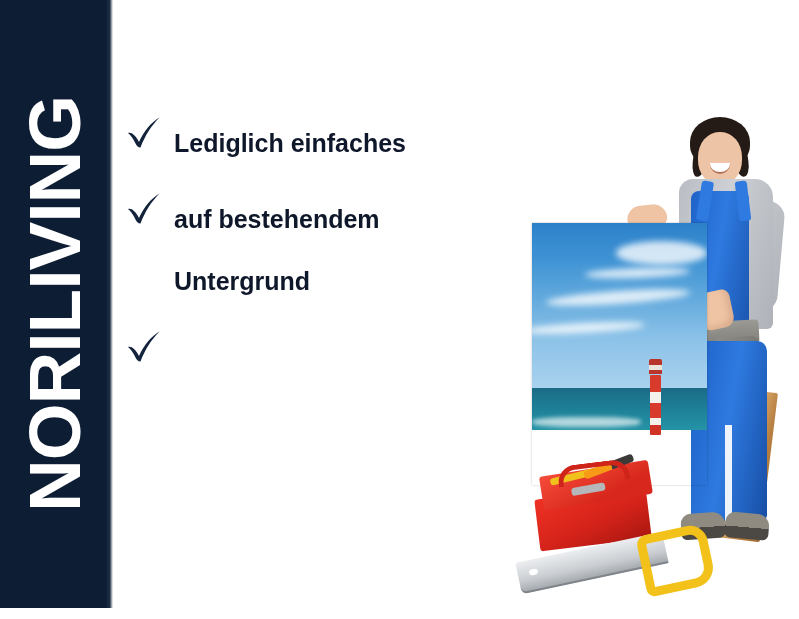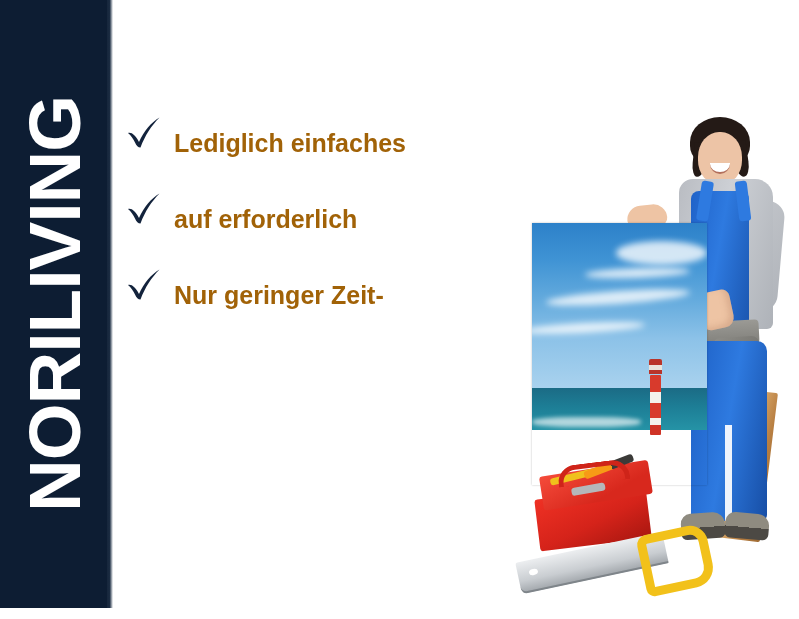--- a/index.html
+++ b/index.html
@@ -79,21 +79,21 @@
   }
   .check-wrap {
     flex: 0 0 48px;
     padding-top: 4px;
   }
   .check-wrap svg { display: block; }
   .benefit-lines {
     flex: 1 1 auto;
   }
   .benefit-line {
-    color: #a16207;
+    color: #0f172a;
     font-family: "Liberation Sans", sans-serif;
     font-weight: bold;
     font-size: 25px;
     line-height: 62px;
     white-space: nowrap;
   }
 
   
   #photo-scene {
     position: absolute;
@@ -419,32 +419,32 @@
       </span>
     </div>
 
     <div class="benefit-item">
       <span class="check-wrap">
         <svg width="36" height="34" viewBox="0 0 36 34" aria-hidden="true">
           <path d="M2 17 C6 16 9.5 19.5 13 26 C18 15 25 6.5 33.5 1.5 C25.5 9.5 19 19.5 14.5 31.5 C12 31.5 10.5 30 9 26.5 C7.5 23 5 19.5 2 17 Z" fill="#13233c"></path>
         </svg>
       </span>
       <span class="benefit-lines">
-        <div class="benefit-line">auf erforderlich</div>
+        <div class="benefit-line">auf bestehendem</div>
+        <div class="benefit-line">Untergrund</div>
       </span>
     </div>
 
     <div class="benefit-item">
       <span class="check-wrap">
         <svg width="36" height="34" viewBox="0 0 36 34" aria-hidden="true">
           <path d="M2 17 C6 16 9.5 19.5 13 26 C18 15 25 6.5 33.5 1.5 C25.5 9.5 19 19.5 14.5 31.5 C12 31.5 10.5 30 9 26.5 C7.5 23 5 19.5 2 17 Z" fill="#13233c"></path>
         </svg>
       </span>
       <span class="benefit-lines">
-        <div class="benefit-line">Nur geringer Zeit-</div>
       </span>
     </div>
 
   </div>
 
   <div id="photo-scene">
 
     <div class="wood-board"></div>
 
     <div class="worker">

